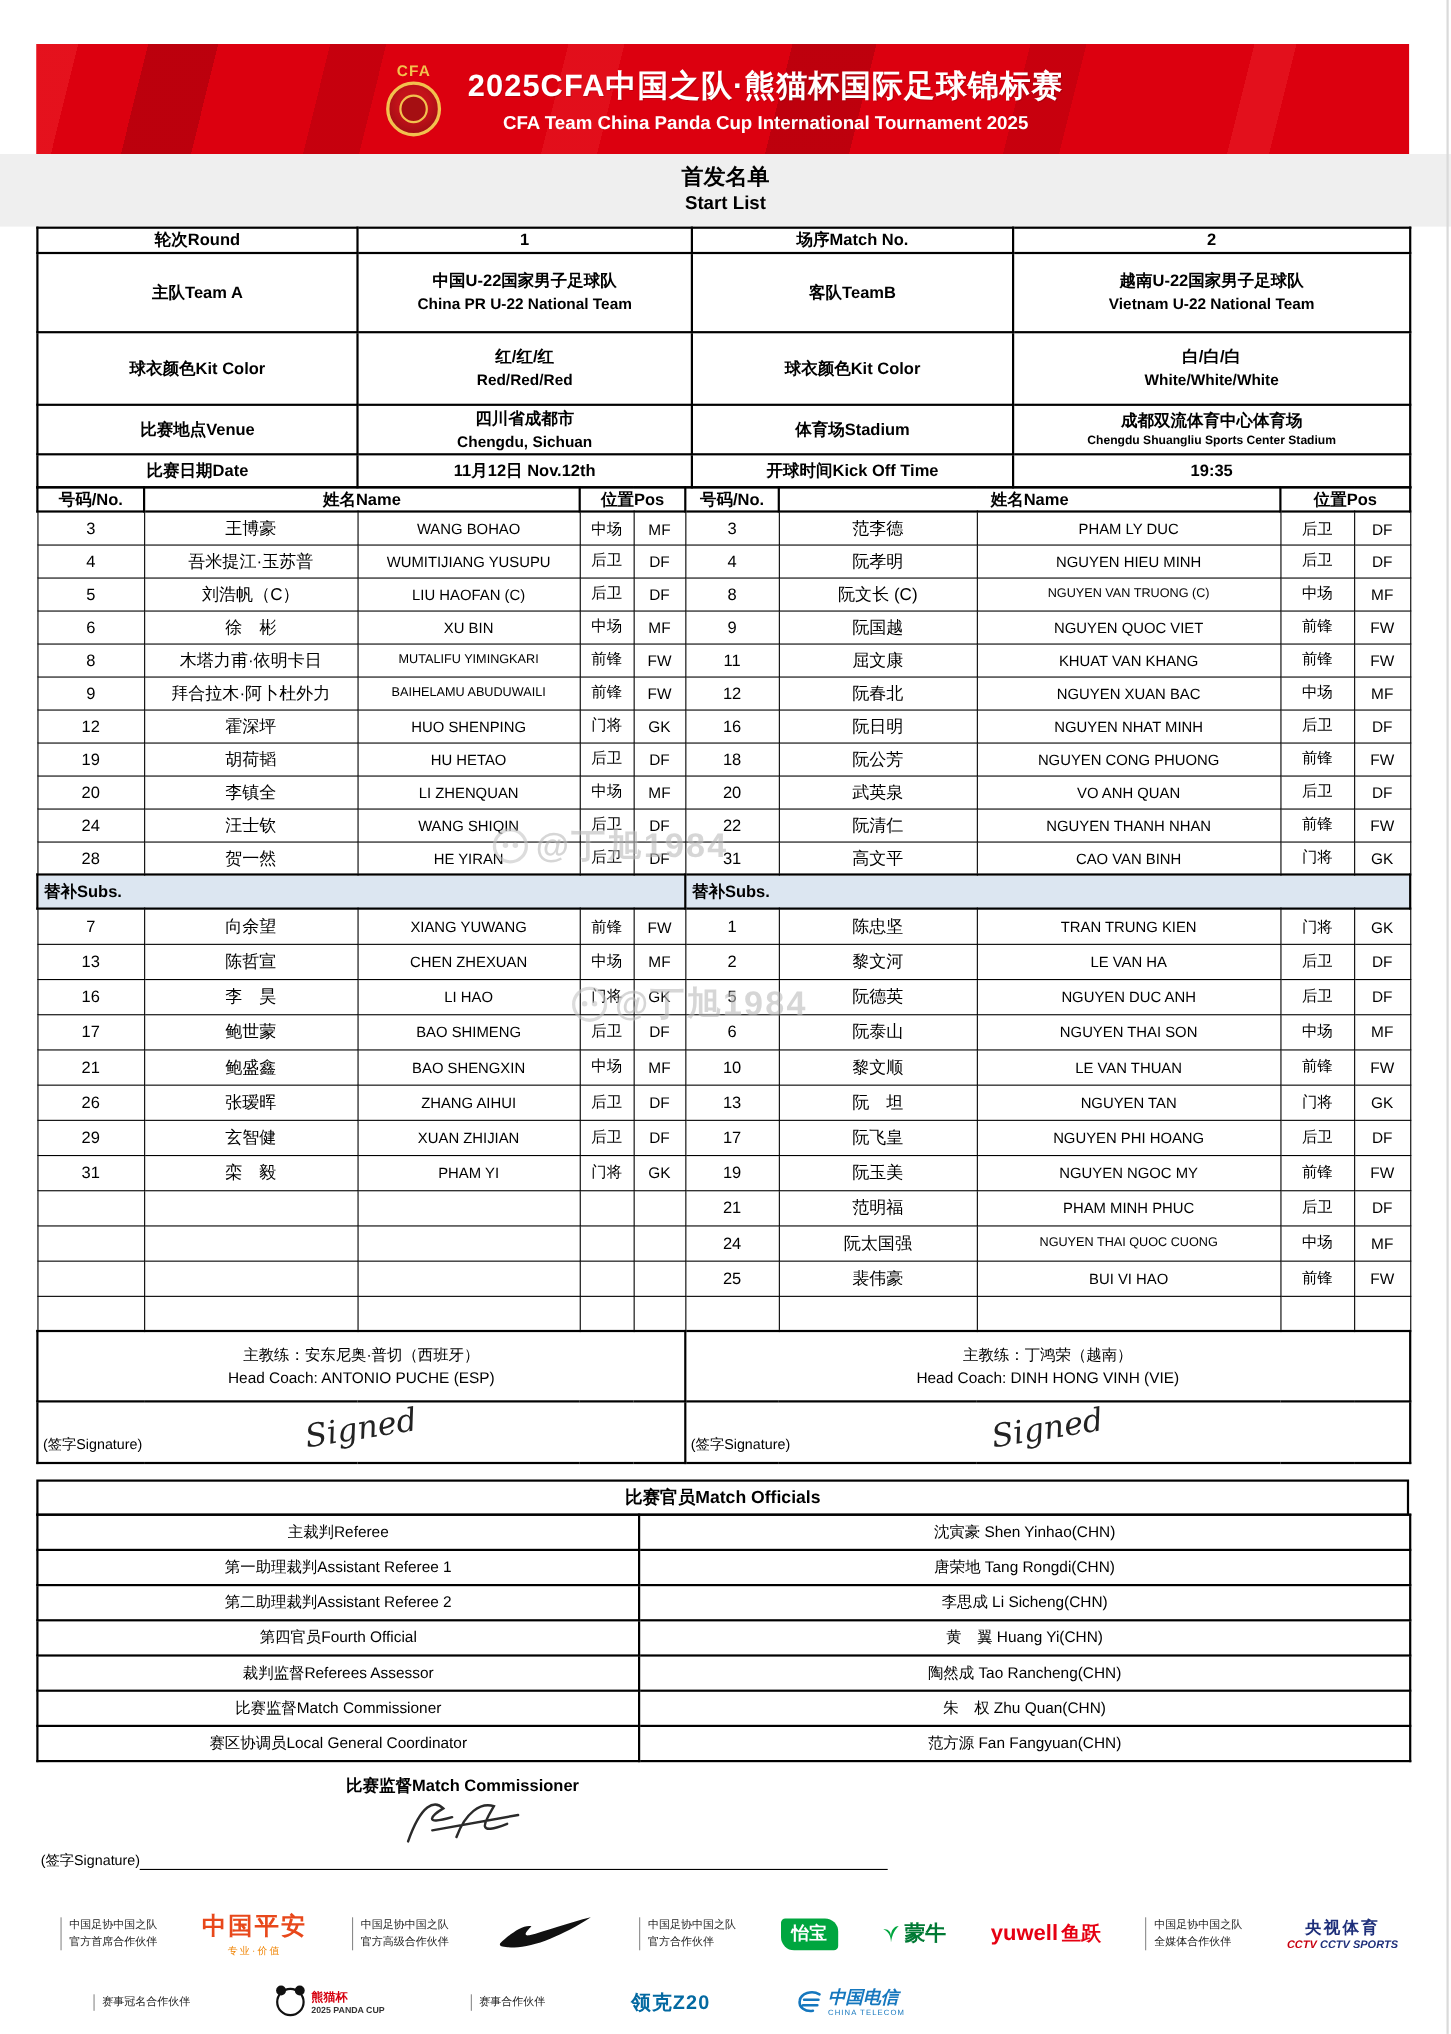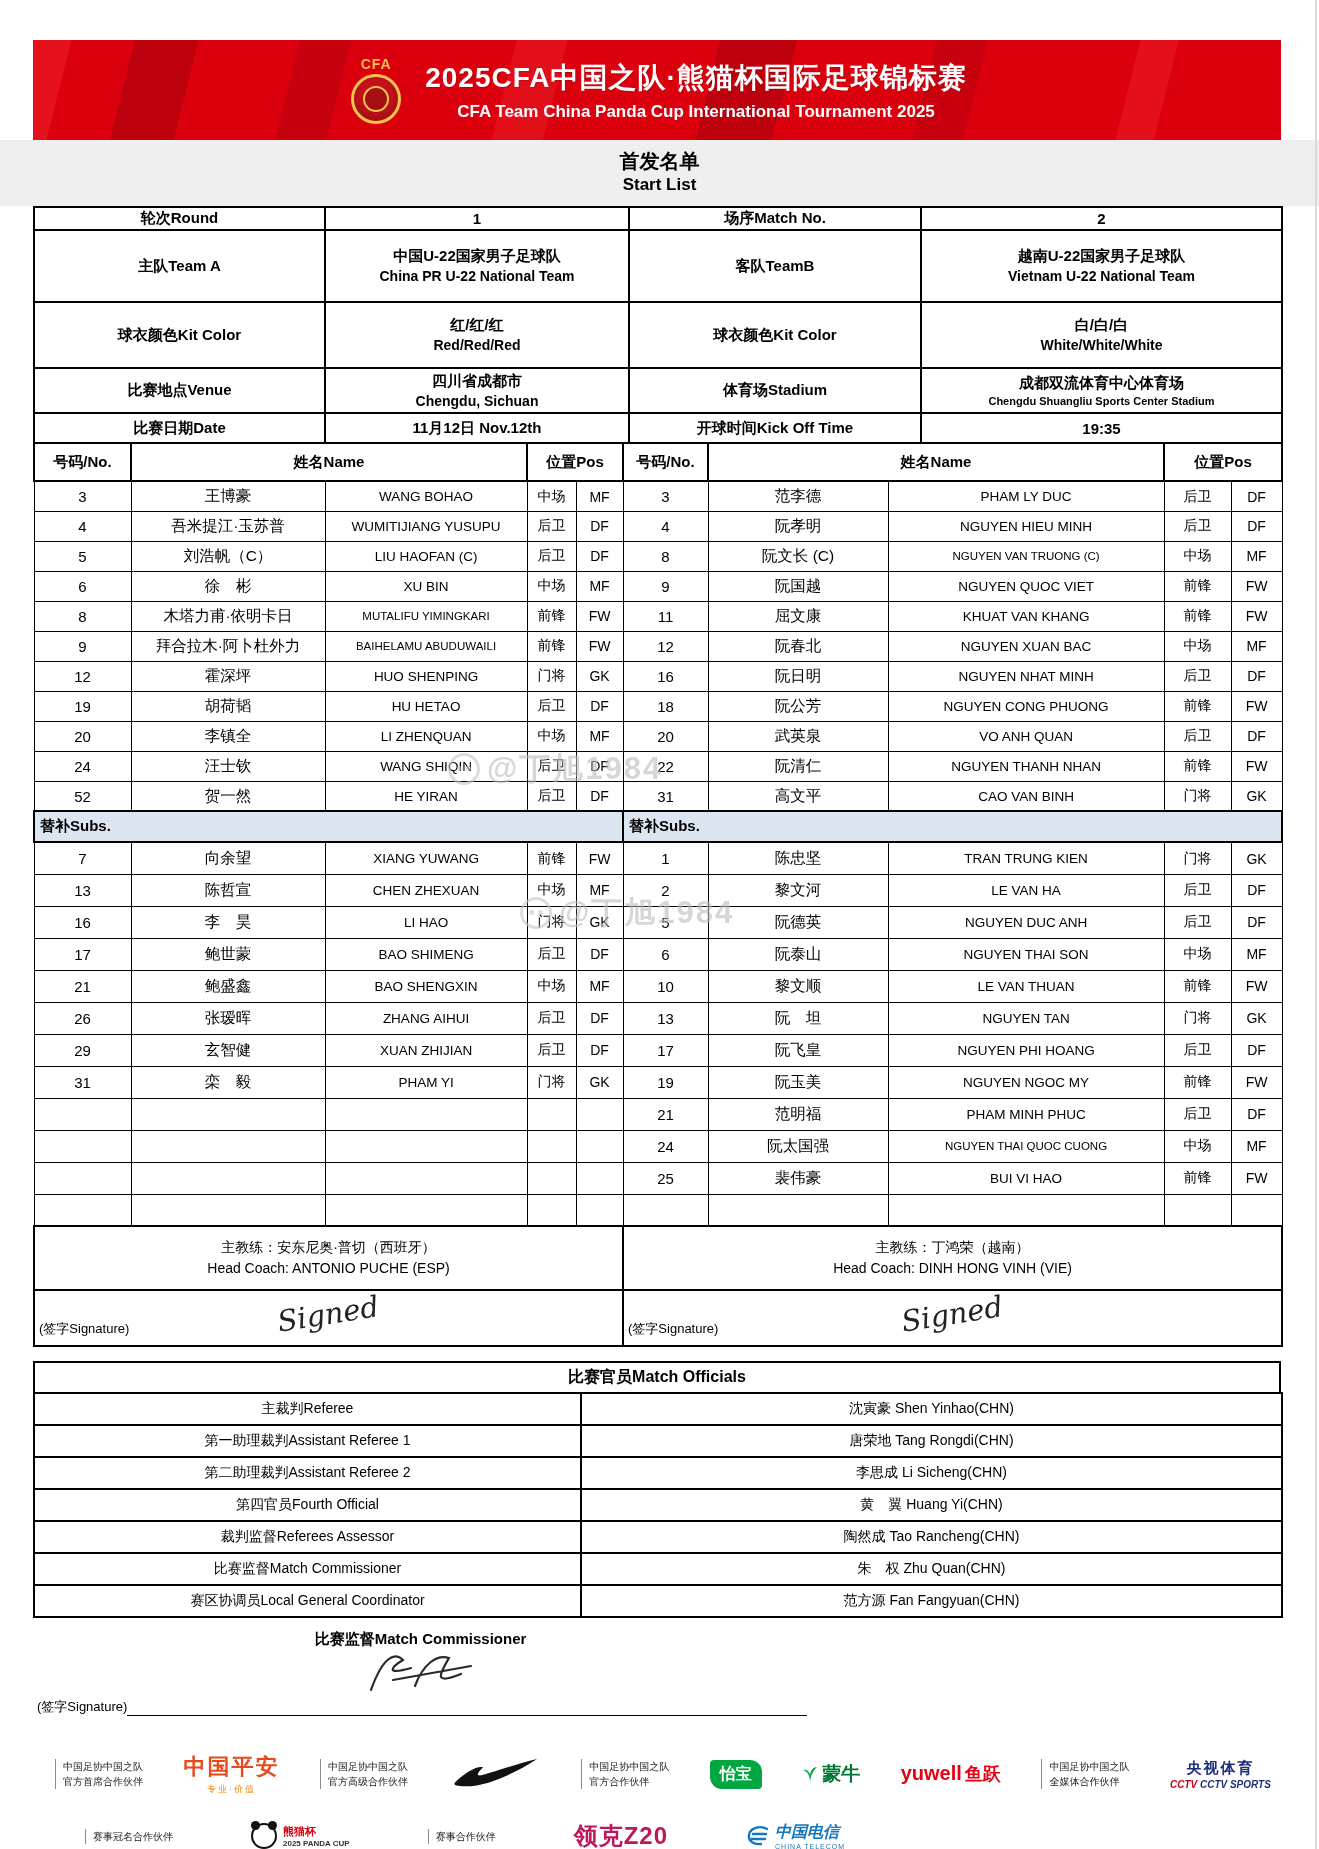--- a/index.html
+++ b/index.html
@@ -44,21 +44,21 @@
   table { border-collapse:collapse; table-layout:fixed; width:100%; }
   .info-table td { border:2px solid #000; text-align:center; font-weight:bold; padding:1px 4px; vertical-align:middle; }
   .info-table .lab { font-size:15px; }
   .cn-line { font-size:15px; line-height:1.45; }
   .en-line { font-size:14px; line-height:1.4; }
   .small-en { font-size:11px; line-height:1.35; }
   tr.r1 { height:15px; } tr.r2 { height:72px; } tr.r3 { height:66px; } tr.r4 { height:42px; } tr.r5 { height:30px; }
 
   .players-table { margin-top:-2px; }
   .players-table th, .players-table td { border:1.5px solid #000; text-align:center; vertical-align:middle; overflow:hidden; white-space:nowrap; }
-  .players-table thead th { height:38px; font-size:15px; font-weight:bold; border-width:2px; }
+  .players-table thead th { height:22px; font-size:15px; font-weight:bold; border-width:2px; }
   .starters td { height:30px; }
   .subsrows td { height:32px; }
   .c-no { font-size:15px; } .c-cn { font-size:15.5px; }
   .c-en { font-size:13.5px; } .c-en.long { font-size:11.5px; }
   .c-pc { font-size:14px; } .c-pe { font-size:14px; }
   .subs-bar td { background:#dce6f1; font-weight:bold; text-align:left; padding-left:5px; height:31px; font-size:15px; border-width:2px; }
   .coach-row td { height:64px; font-size:14px; line-height:1.55; border-width:2px; }
   .sig-row td { height:56px; position:relative; border-width:2px; }
   .sig-label { position:absolute; left:4px; bottom:7px; font-size:13px; }
   .handsig { font-family:"DejaVu Serif","Liberation Serif",serif; font-style:italic; font-size:29px; color:#222;
@@ -94,21 +94,21 @@
   .cctv { text-align:center; color:#1e2f7a; }
   .cctv .l1 { font-weight:bold; font-size:15px; letter-spacing:2px; }
   .cctv .l2 { font-size:10px; font-weight:bold; font-style:italic; margin-top:1px; }
   .cctv .l2 b { color:#c80010; }
   .pandacup { display:flex; align-items:center; gap:6px; }
   .panda-face { width:26px; height:26px; border-radius:50%; background:#fff; border:2px solid #111; position:relative; }
   .panda-face:before, .panda-face:after { content:""; position:absolute; width:9px; height:9px; border-radius:50%; background:#111; top:-4px; }
   .panda-face:before { left:-2px; } .panda-face:after { right:-2px; }
   .panda-txt .a { color:#d6000f; font-weight:bold; font-size:11px; }
   .panda-txt .b { color:#333; font-weight:bold; font-size:8px; }
-  .lynk { font-weight:bold; font-size:24px; color:#be185d; letter-spacing:1px; }
+  .lynk { font-weight:bold; font-size:18px; color:#0369a1; letter-spacing:1px; }
   .telecom { display:flex; align-items:center; gap:5px; color:#1577be; }
   .telecom .ic { width:24px; height:24px; }
   .telecom .cn { font-weight:bold; font-size:16px; font-style:italic; }
   .telecom .en { font-size:7px; letter-spacing:1px; }
 
   
   .wm { position:absolute; display:flex; align-items:center; gap:7px; color:#bcbcbc; opacity:.6; z-index:6; pointer-events:none; }
   .wm .wm-eye { width:32px; height:32px; border:3px solid #c6c6c6; border-radius:50%; position:relative; }
   .wm .wm-eye:before { content:""; position:absolute; left:6px; top:10px; width:5px; height:5px; border-radius:50%; background:#c6c6c6; }
   .wm .wm-eye:after { content:""; position:absolute; right:6px; top:10px; width:5px; height:5px; border-radius:50%; background:#c6c6c6; }
@@ -338,21 +338,21 @@
           <td class="c-en">WANG SHIQIN</td>
           <td class="c-pc">后卫</td>
           <td class="c-pe">DF</td>
           <td class="c-no">22</td>
           <td class="c-cn">阮清仁</td>
           <td class="c-en">NGUYEN THANH NHAN</td>
           <td class="c-pc">前锋</td>
           <td class="c-pe">FW</td>
         </tr>
         <tr>
-          <td class="c-no">52</td>
+          <td class="c-no">28</td>
           <td class="c-cn">贺一然</td>
           <td class="c-en">HE YIRAN</td>
           <td class="c-pc">后卫</td>
           <td class="c-pe">DF</td>
           <td class="c-no">31</td>
           <td class="c-cn">高文平</td>
           <td class="c-en">CAO VAN BINH</td>
           <td class="c-pc">门将</td>
           <td class="c-pe">GK</td>
         </tr>

